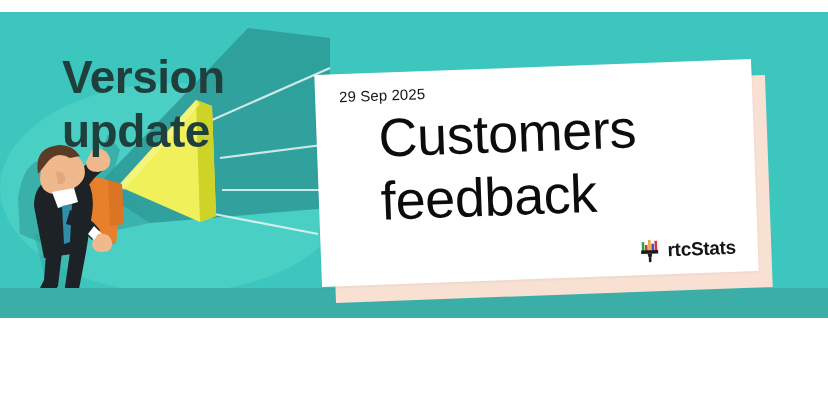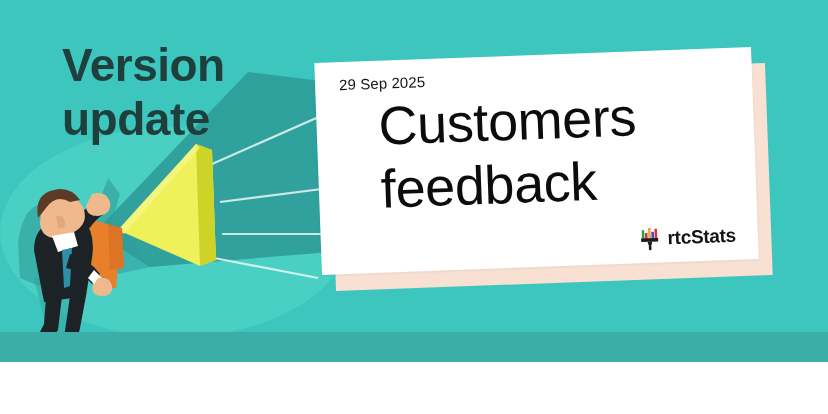--- a/index.html
+++ b/index.html
@@ -3,24 +3,25 @@
 <meta charset="utf-8">
 <style>
   html, body {
     margin: 0;
     padding: 0;
     background: #ffffff;
   }
   #stage {
     position: relative;
     width: 828px;
-    height: 362px;
+    height: 306px;
     overflow: hidden;
     background: #3cc6be;
     font-family: "Liberation Sans", sans-serif;
+    margin-top: 12px;
   }
 
   
   .bg-base {
     position: absolute;
     inset: 0;
     background: #3cc6be;
   }
   .bg-ground {
     position: absolute;

